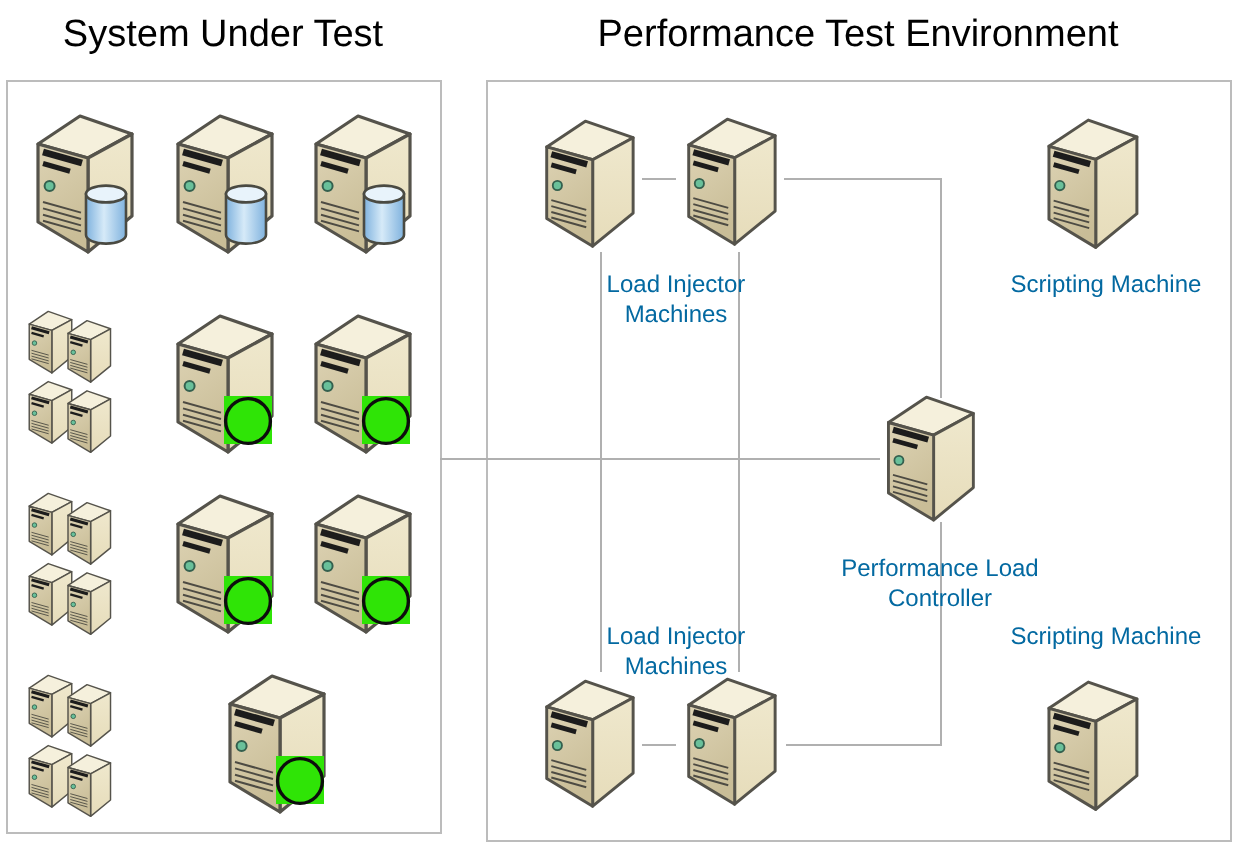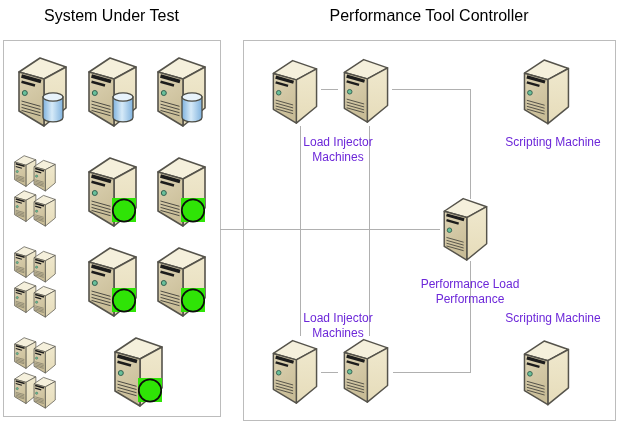--- a/index.html
+++ b/index.html
@@ -1,22 +1,22 @@
 <!DOCTYPE html>
 <html><head>
 <meta charset="utf-8">
 <style>
   html,body{margin:0;padding:0;background:#fff;}
   .canvas{
     position:relative;width:620px;height:425px;background:#ffffff;
     font-family:"Liberation Sans", sans-serif;color:#1a1a1a;overflow:hidden;
   }
   .panel{position:absolute;border:1px solid #bcbcbc;background:transparent;}
-  .title{position:absolute;text-align:center;font-size:16px;color:#000;}
-  .lbl{position:absolute;text-align:center;font-size:12px;color:#6d28d9;line-height:15px;}
+  .title{position:absolute;text-align:center;font-size:19px;color:#000;}
+  .lbl{position:absolute;text-align:center;font-size:12px;color:#0369a1;line-height:15px;}
   .line{position:absolute;background:#b0b0b0;}
   .ic{position:absolute;}
   .ic svg{display:block;width:100%;height:100%;}
   .defs{position:absolute;width:0;height:0;overflow:hidden;}
 </style>
 </head>
 <body>
 
 <div class="canvas">
 
@@ -49,21 +49,21 @@
         <ellipse cx="42" cy="45" rx="10" ry="4.2" fill="#e8f3fb" stroke="#4a4a42" stroke-width="1.3"></ellipse>
       </g>
       <g id="green-art">
         <rect x="31" y="46" width="24" height="24" fill="#2fe406"></rect>
         <circle cx="43" cy="58.5" r="11.2" fill="#2fe406" stroke="#0d0d0d" stroke-width="1.7"></circle>
       </g>
     </defs>
   </svg>
 
   <div class="title" style="left:3px;top:7px;width:217px;">System Under Test</div>
-  <div class="title" style="left:243px;top:7px;width:372px;">Performance Tool Controller</div>
+  <div class="title" style="left:243px;top:7px;width:372px;">Performance Test Environment</div>
 
   <div class="panel" style="left:3px;top:40px;width:216px;height:375px;"></div>
   <div class="panel" style="left:243px;top:40px;width:371px;height:379px;"></div>
 
   <div class="line" style="left:220px;top:229px;width:220px;height:1px;"></div>
   <div class="line" style="left:300px;top:126px;width:1px;height:210px;"></div>
   <div class="line" style="left:369px;top:126px;width:1px;height:210px;"></div>
   <div class="line" style="left:321px;top:89px;width:17px;height:1px;"></div>
   <div class="line" style="left:392px;top:89px;width:79px;height:1px;"></div>
   <div class="line" style="left:470px;top:89px;width:1px;height:110px;"></div>
@@ -207,19 +207,19 @@
     <svg viewBox="0 0 62 76">
         <use href="#srv-art"></use>
       </svg>
     </div>
 
   <div class="lbl" style="left:276px;top:135px;width:124px;">Load Injector Machines</div>
   <div class="lbl" style="left:493px;top:135px;width:120px;">Scripting Machine</div>
 
   <div class="lbl" style="left:409px;top:277px;width:122px;">
     <div>Performance Load</div>
-    <div>Performance</div>
+    <div>Controller</div>
   </div>
 
   <div class="lbl" style="left:276px;top:311px;width:124px;">Load Injector Machines</div>
   <div class="lbl" style="left:493px;top:311px;width:120px;">Scripting Machine</div>
 
 </div>
 
 </body></html>

